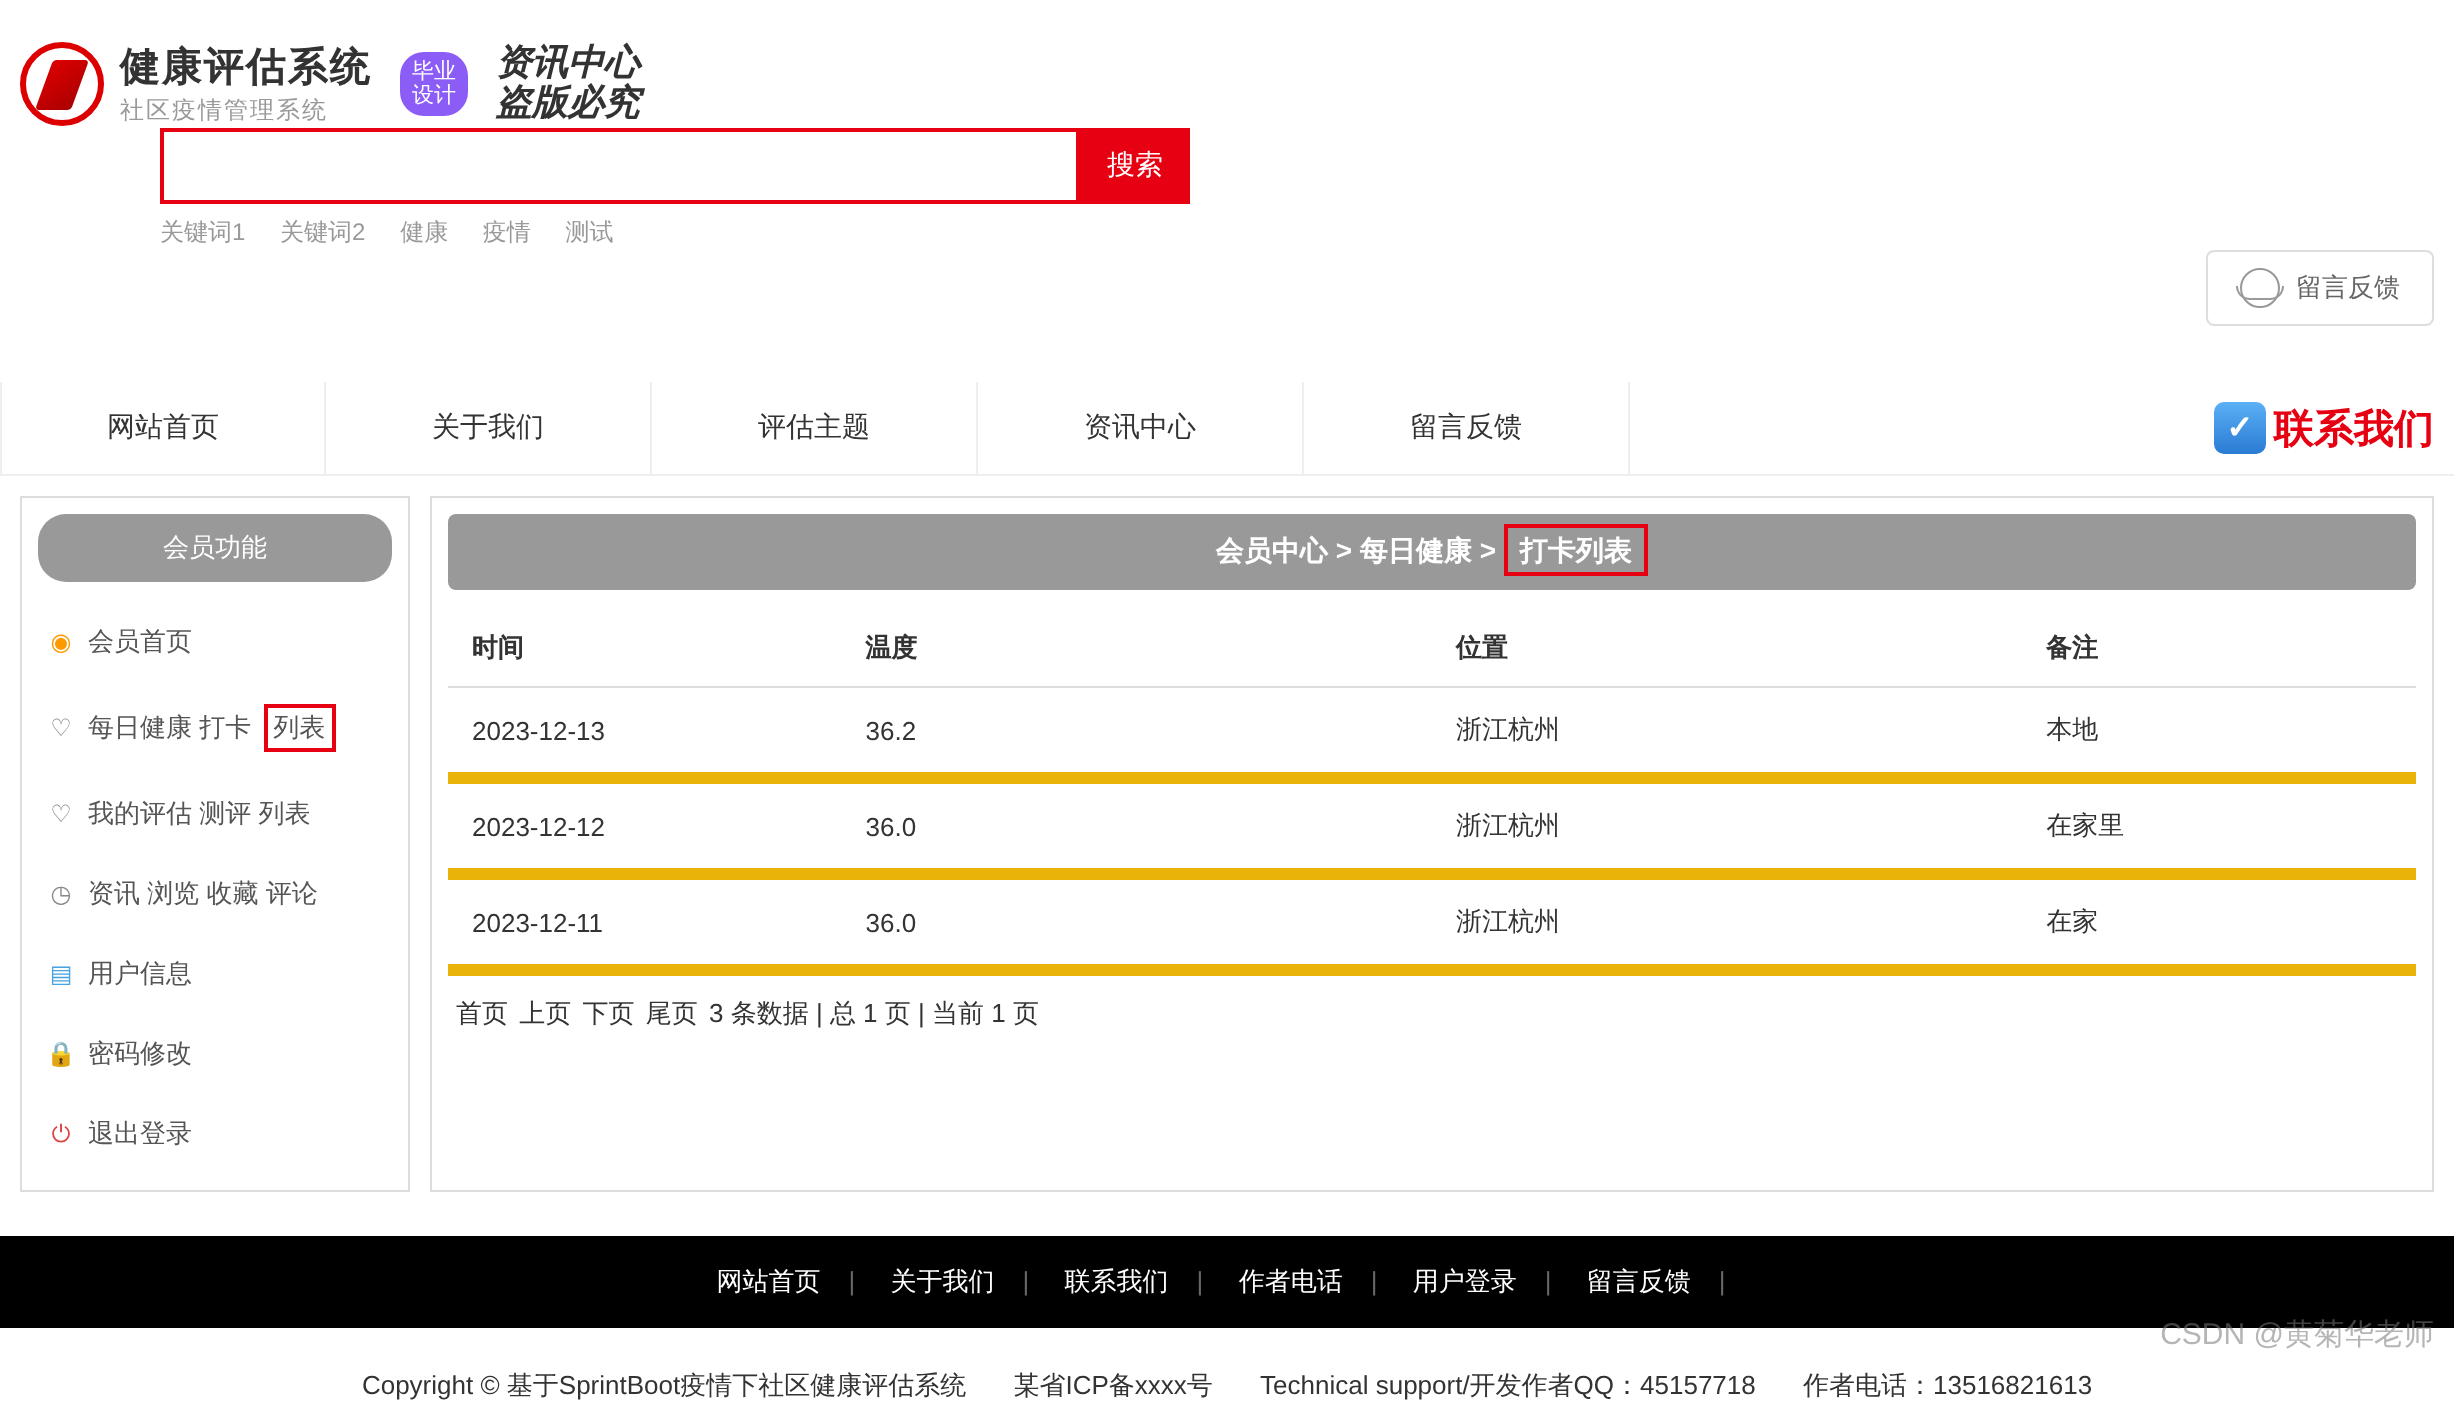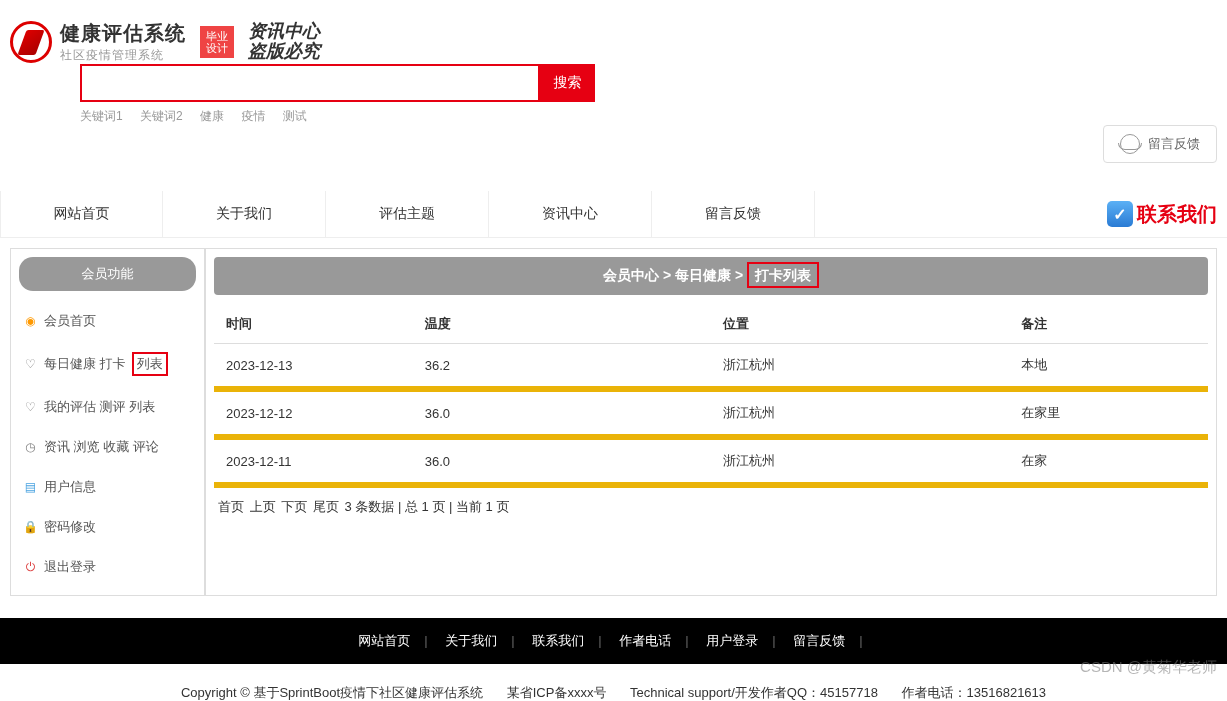--- a/index.html
+++ b/index.html
@@ -7,21 +7,21 @@
     .page { width: 1227px; margin: 0 auto; }
     
     
     .header-top { display: flex; align-items: flex-start; padding: 20px 10px 0 10px; flex-direction: column; }
     .logo-block { display: flex; align-items: center; gap: 8px; }
     .logo-circle { width: 42px; height: 42px; border: 3px solid #d00; border-radius: 50%; position: relative; display: flex; align-items: center; justify-content: center; }
     .logo-circle::after { content: ''; width: 18px; height: 25px; background: linear-gradient(135deg,#d00,#a00); transform: skewX(-20deg); border-radius: 2px; }
     .logo-text { display: flex; flex-direction: column; }
     .logo-title { font-size: 20px; font-weight: bold; color: #333; letter-spacing: 1px; }
     .logo-sub { font-size: 12px; color: #999; letter-spacing: 1px; }
-    .badge-box { background: #ef4444; color: #fff; font-size: 11px; padding: 4px 6px; line-height: 1.1; margin-left: 6px; text-align: center; }
+    .badge-box { background: #8b5cf6; color: #fff; font-size: 11px; padding: 4px 6px; line-height: 1.1; margin-left: 6px; text-align: center; border-radius: 12px; }
     .calli { font-family: "KaiTi","STKaiti",cursive; font-size: 18px; color: #333; margin-left: 6px; font-style: italic; font-weight: bold; line-height: 1.1; }
     
     .search-wrap { margin-left: 70px; }
     .search-row { display: flex; }
     .search-input { width: 460px; height: 38px; border: 2px solid #e60012; outline: none; padding: 0 8px; font-size: 13px; }
     .search-btn { width: 55px; height: 38px; background: #e60012; color: #fff; border: none; font-size: 14px; cursor: pointer; }
     .keywords { margin-top: 6px; color: #999; font-size: 12px; }
     .keywords span { margin-right: 14px; cursor: pointer; }
     
     .feedback-top { margin-left: auto; border: 1px solid #ddd; border-radius: 4px; padding: 8px 16px; display: flex; align-items: center; gap: 8px; color: #666; cursor: pointer; }
@@ -30,21 +30,21 @@
     
     
     .nav { display: flex; margin-top: 28px; border-bottom: 1px solid #eee; align-items: center; }
     .nav-item { padding: 14px 0; width: 163px; text-align: center; font-size: 14px; color: #333; border-right: 1px solid #eee; cursor: pointer; }
     .nav-item:first-child { border-left: 1px solid #eee; }
     .contact-us { margin-left: auto; display: flex; align-items: center; gap: 4px; color: #e60012; font-size: 20px; font-weight: bold; padding-right: 10px; }
     .contact-icon { width: 26px; height: 26px; background: linear-gradient(#5bb0f5,#2a7bd4); border-radius: 5px; position: relative; display: flex; align-items: center; justify-content: center; }
     .contact-icon::after { content: '✓'; color: #fff; font-size: 16px; font-weight: bold; }
     
     
-    .main { display: flex; padding: 10px; }
+    .main { display: flex; gap: 10px; padding: 10px; }
     .sidebar { width: 195px; border: 1px solid #ddd; padding: 8px; }
     .side-header { background: #999; color: #fff; text-align: center; padding: 8px 0; border-radius: 14px; font-size: 13px; margin-bottom: 10px; }
     .side-menu { list-style: none; }
     .side-menu li { padding: 11px 4px; display: flex; align-items: center; gap: 6px; font-size: 13px; color: #555; cursor: pointer; }
     .ic { width: 15px; height: 15px; display: inline-flex; align-items: center; justify-content: center; font-size: 12px; }
     .ic-home { color: #f90; }
     .ic-badge { color: #888; }
     .ic-clock { color: #888; }
     .ic-doc { color: #4aa3e0; }
     .ic-lock { color: #e68a00; }

